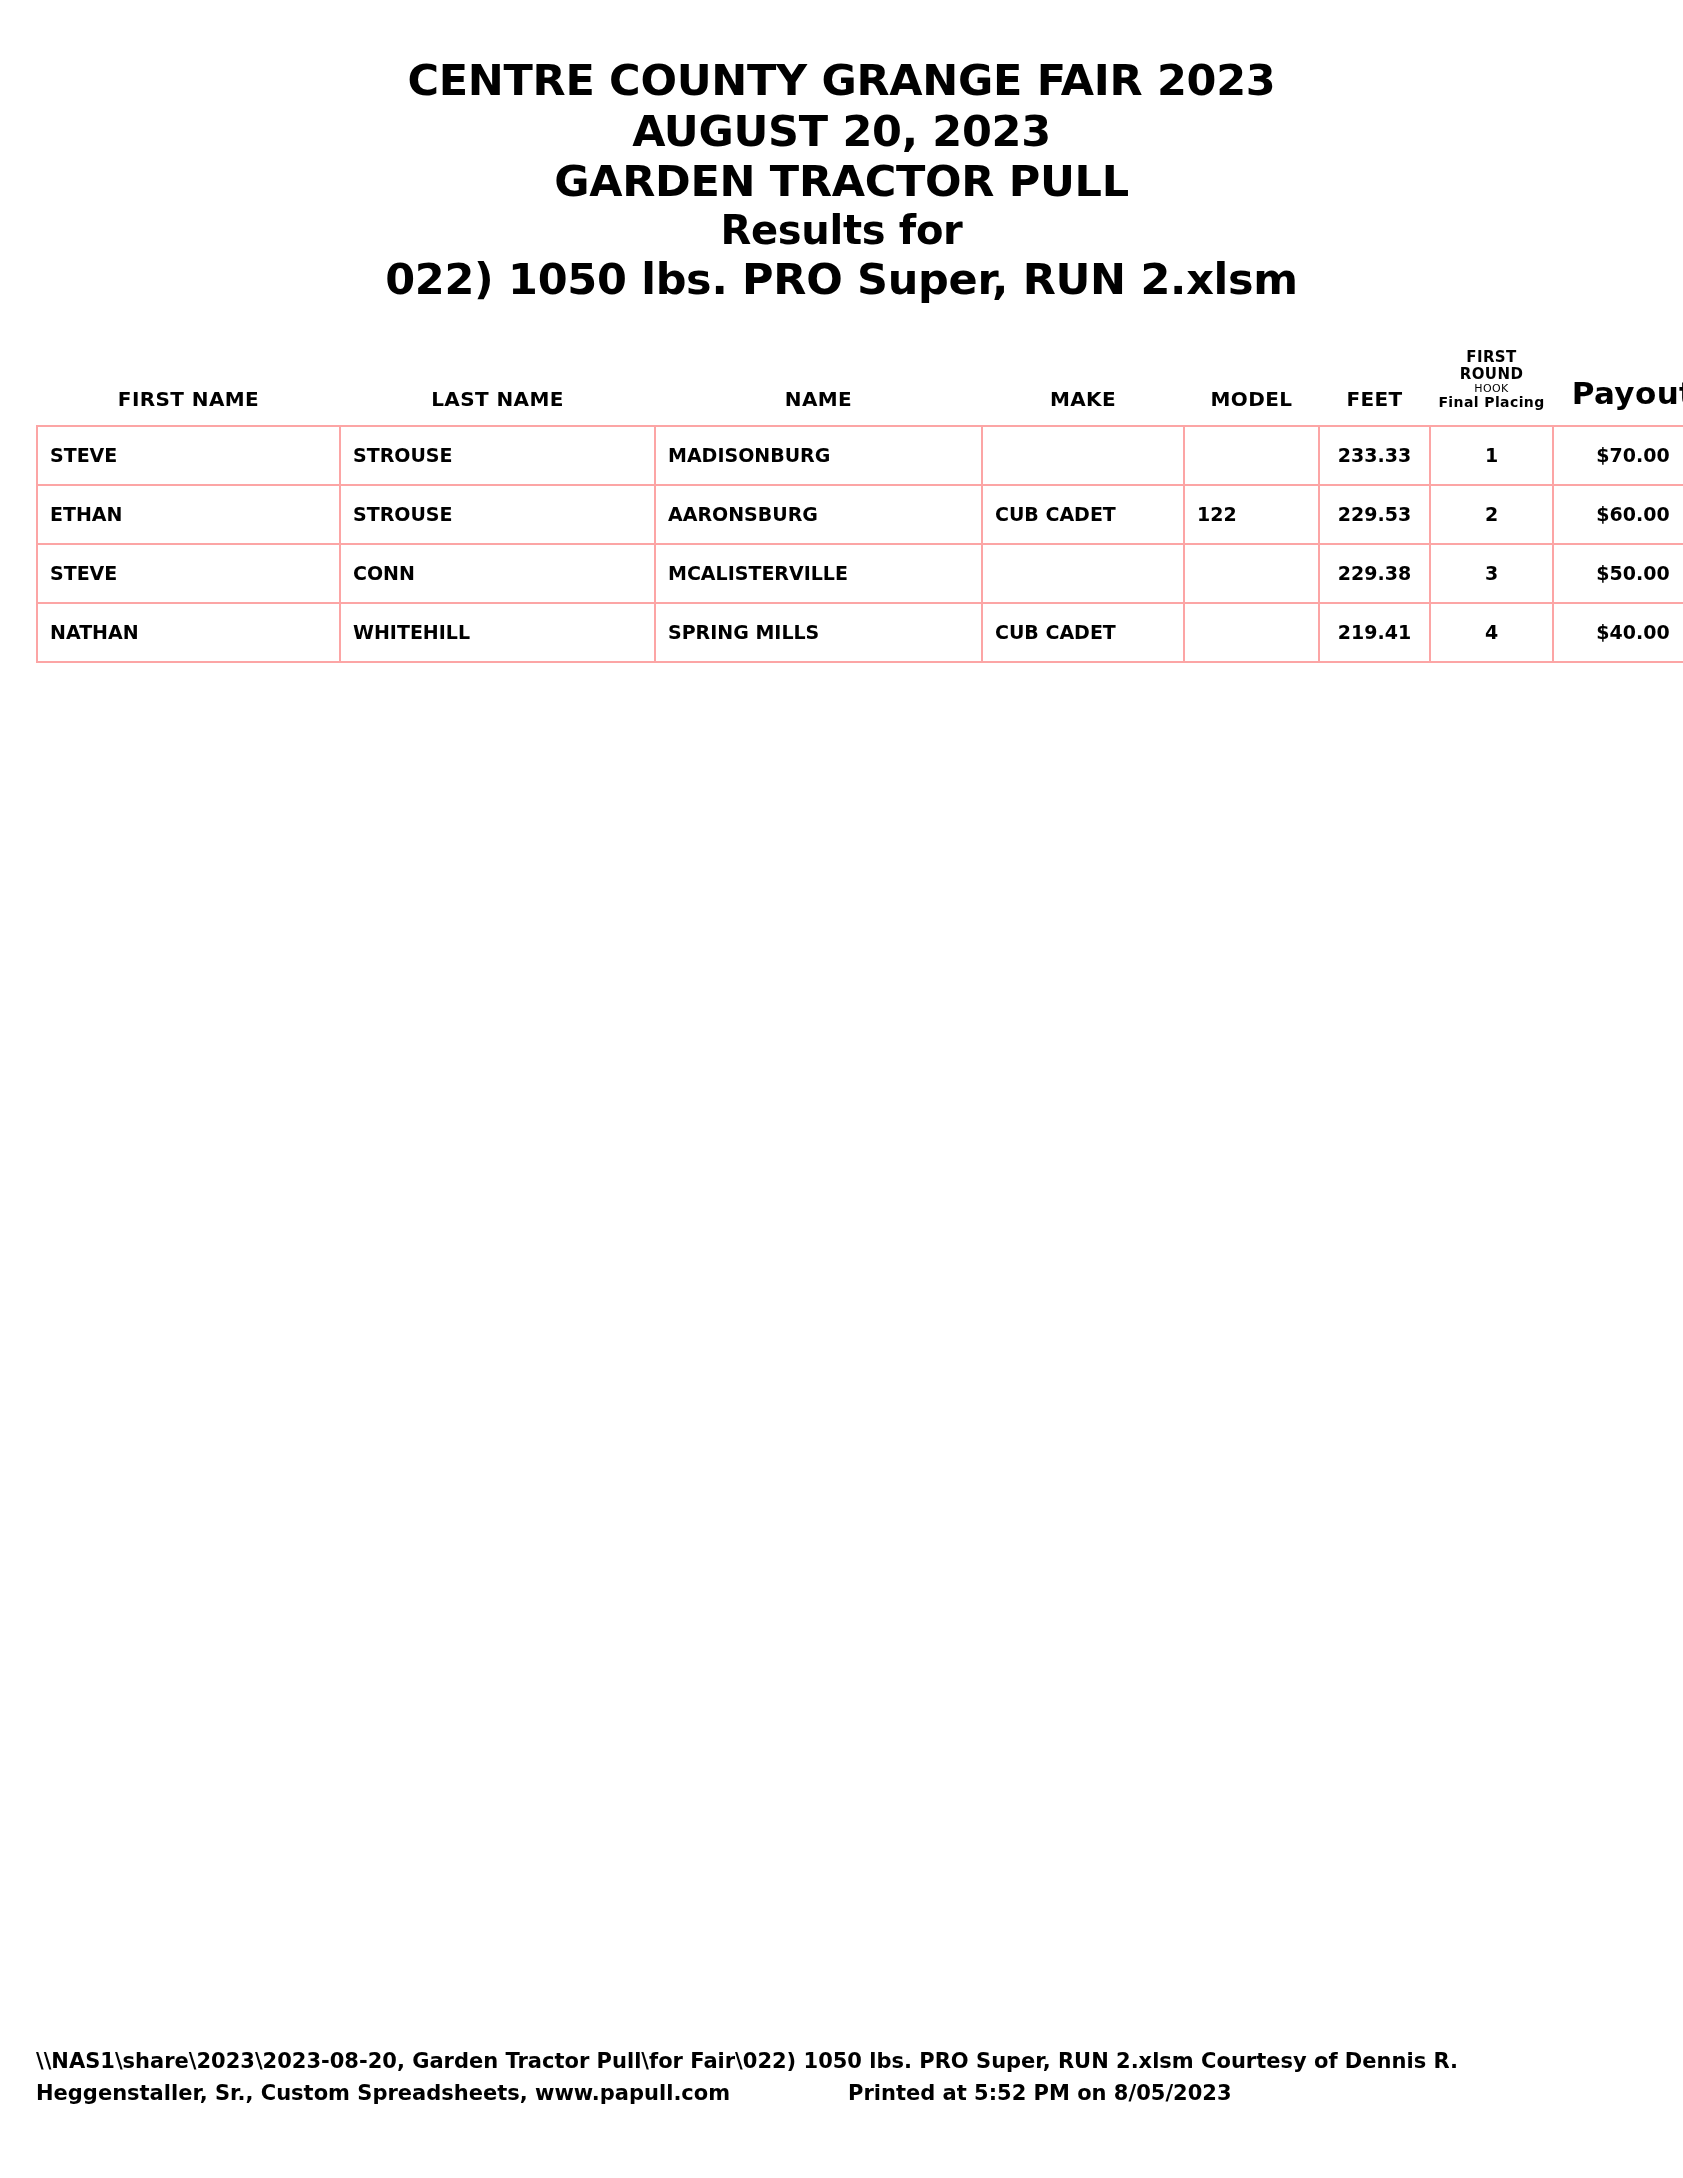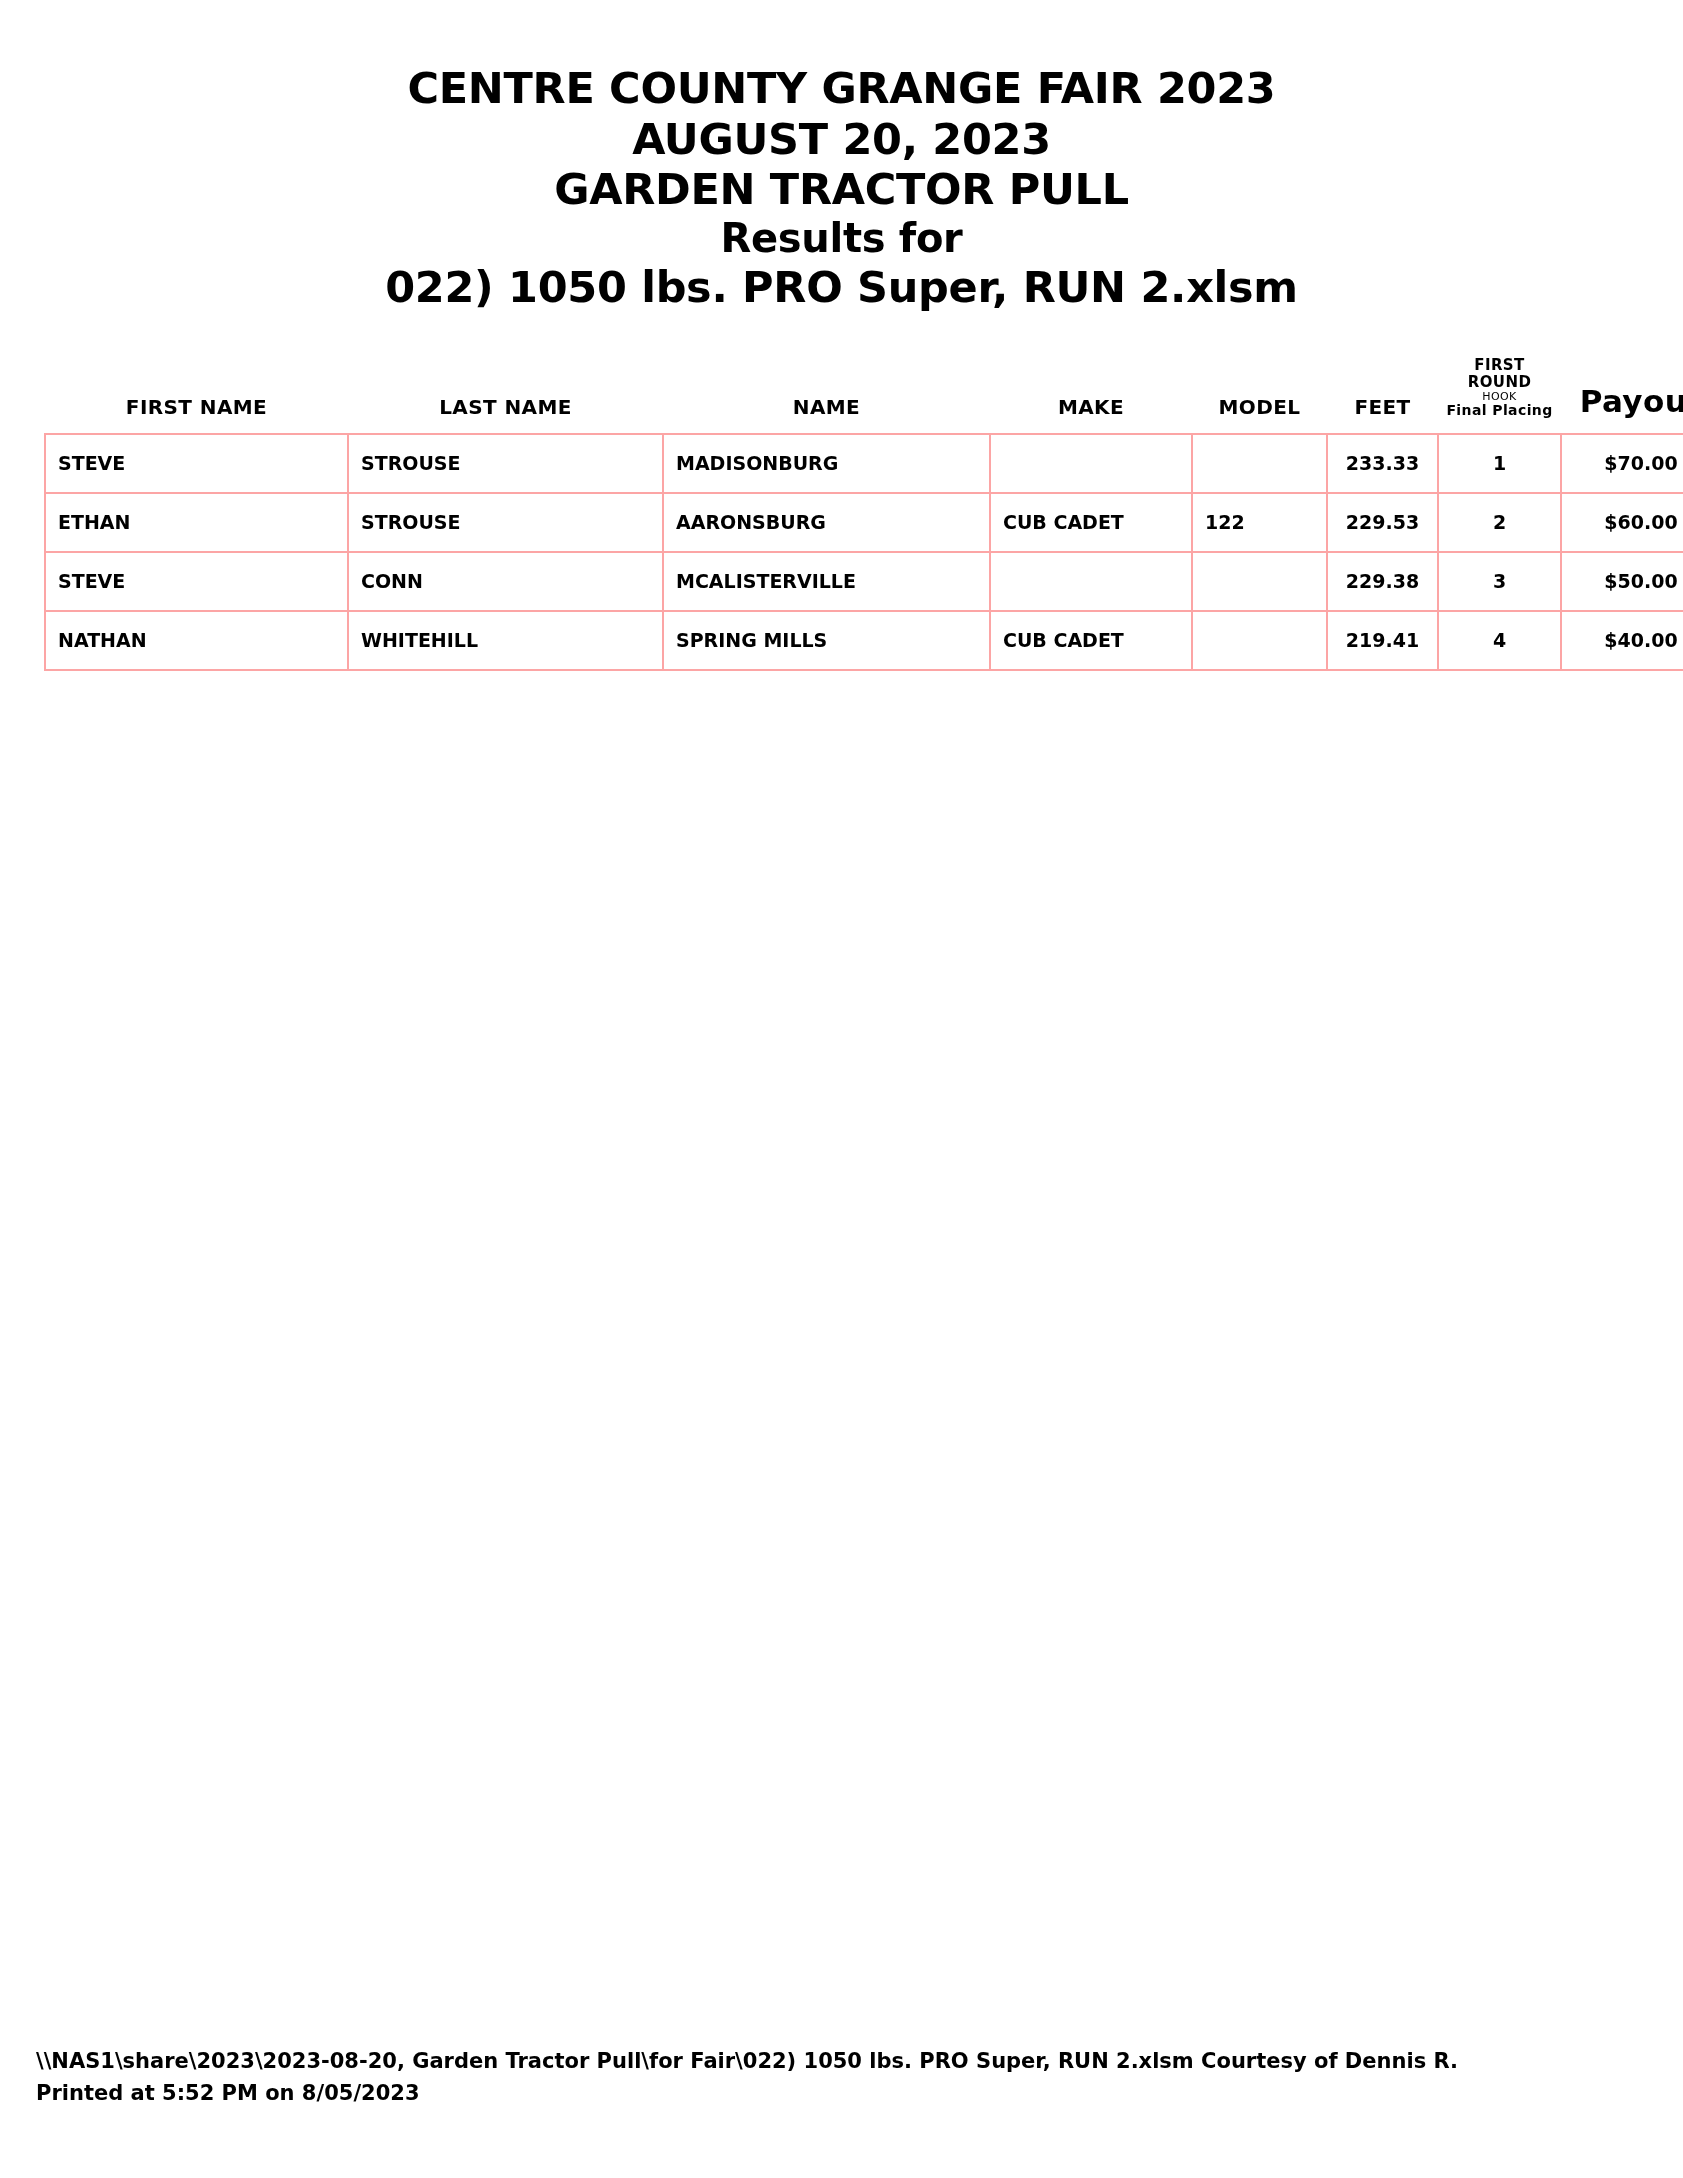--- a/index.html
+++ b/index.html
@@ -13,21 +13,21 @@
     font-family: "DejaVu Sans", sans-serif;
     color: #000000;
     position: relative;
     overflow: hidden;
   }
   .page {
     position: relative;
     width: 1683px;
     height: 2178px;
     box-sizing: border-box;
-    padding: 8px;
+    padding: 0;
   }
   .titles {
     text-align: center;
     padding-top: 55px;
   }
   .title-line {
     font-weight: bold;
     line-height: 1.18;
     letter-spacing: -0.3px;
   }
@@ -176,18 +176,19 @@
           <td class="c-center">4</td>
           <td class="c-center">$40.00</td>
         </tr>
       </tbody>
     </table>
   </div>
 
   <div class="footer">
     <div class="line1">\\NAS1\share\2023\2023-08-20, Garden Tractor Pull\for Fair\022) 1050 lbs. PRO Super, RUN 2.xlsm  Courtesy of Dennis R.</div>
     <div class="line2">
+      <span class="seg-a">Heggenstaller, Sr., Custom Spreadsheets, www.papull.com</span>
       <span class="seg-b">Printed at 5:52 PM on 8/05/2023</span>
     </div>
   </div>
 
 </div>
 
 
 </body></html>

